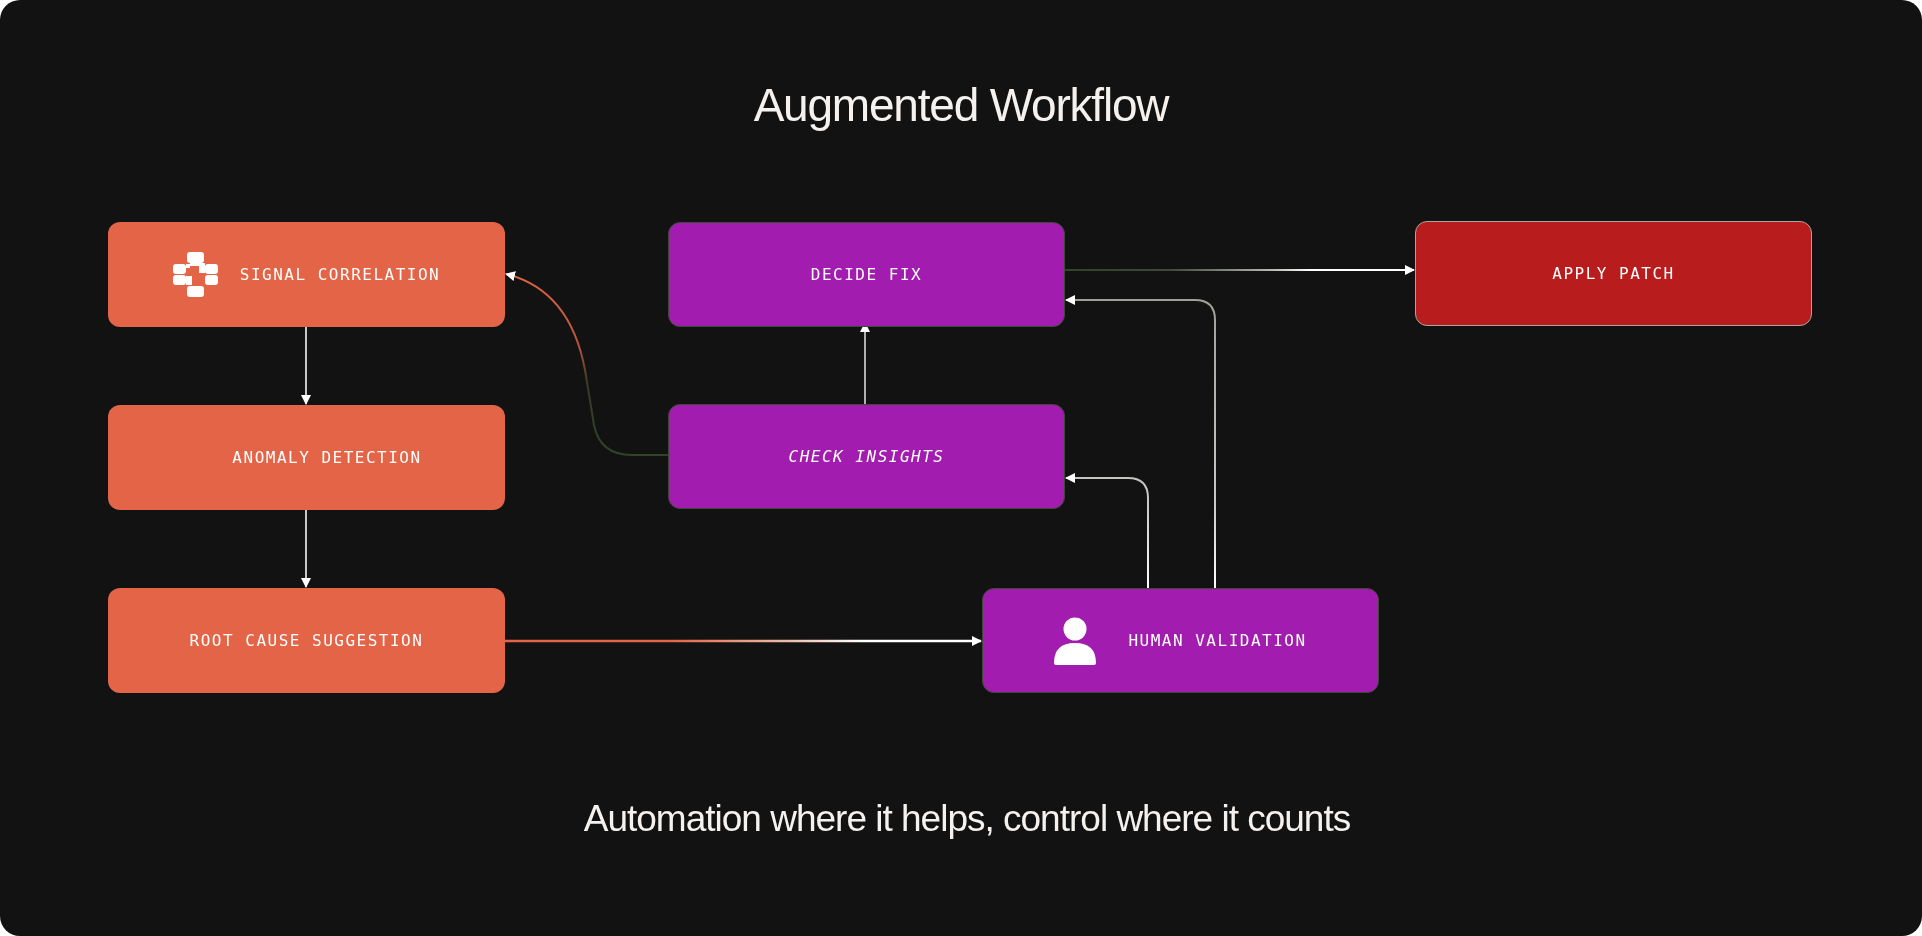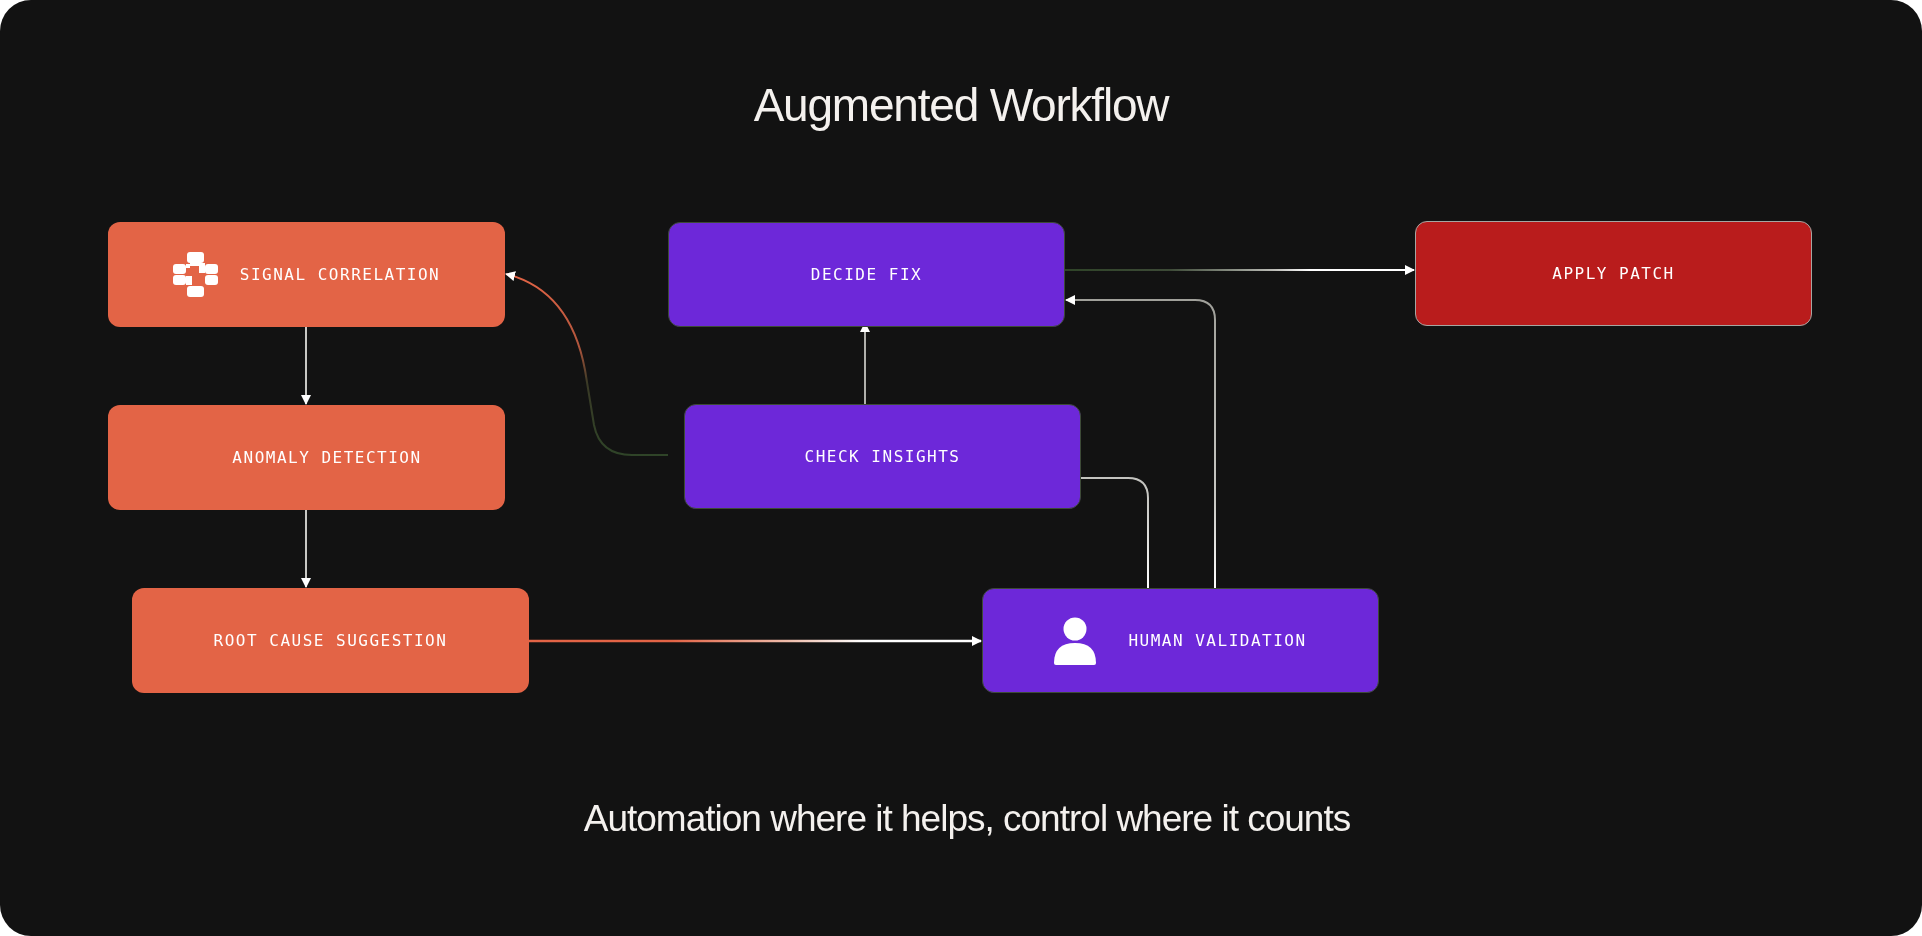--- a/index.html
+++ b/index.html
@@ -1,19 +1,19 @@
 <!DOCTYPE html>
 <html><head>
   <meta charset="utf-8">
   <style>
     html, body { margin: 0; padding: 0; background: #ffffff; }
     body { width: 1922px; height: 936px; position: relative; overflow: hidden; }
     .canvas {
       position: absolute; left: 0; top: 0; width: 1922px; height: 936px;
-      background: #121212; border-radius: 31px; overflow: hidden;
+      background: #121212; border-radius: 20px; overflow: hidden;
     }
     .title {
       position: absolute; left: 0; right: 0; top: 78px; text-align: center;
       color: #f4f1ee; font-family: "Liberation Sans", sans-serif;
       font-size: 46px; letter-spacing: -1.2px; font-weight: 400;
     }
     .subtitle {
       position: absolute; left: 0; right: 0; top: 798px; text-align: center;
       color: #f4f1ee; font-family: "Liberation Sans", sans-serif;
       font-size: 37px; letter-spacing: -1px; font-weight: 400; margin-left: 12px;
@@ -21,28 +21,28 @@
     svg.edges { position: absolute; left: 0; top: 0; width: 1922px; height: 936px; pointer-events: none; }
     svg.edges path { pointer-events: stroke; }
     .node {
       position: absolute; box-sizing: border-box;
       width: 397px; height: 105px; border-radius: 12px;
       display: flex; align-items: center; justify-content: center;
       color: #ffffff; font-family: "DejaVu Sans Mono", monospace;
       font-size: 16px; letter-spacing: 1.5px; cursor: pointer;
     }
     .node.orange { background: #e36446; }
-    .node.green { background: #6d28d9; border: 1.5px solid #3d4a37; }
+    .node.green { background: #a21caf; border: 1.5px solid #3d4a37; }
     .node.gray { background: #b91c1c; border: 1.5px solid #a6a6a2; }
     .node .icon { display: inline-flex; margin-right: 22px; }
     #n-signal { left: 108px; top: 222px; }
     #n-anomaly { left: 108px; top: 405px; padding-left: 41px; }
-    #n-root { left: 108px; top: 588px; margin-left: 24px; }
+    #n-root { left: 108px; top: 588px; }
     #n-decide { left: 668px; top: 222px; }
-    #n-check { left: 684px; top: 404px; }
+    #n-check { left: 668px; top: 404px; font-style: italic; }
     #n-apply { left: 1415px; top: 221px; }
     #n-human { left: 982px; top: 588px; align-items: center; }
     #n-human .icon { margin-right: 32px; }
   </style>
 </head>
 <body>
 
 <div class="canvas">
   <div class="title">Augmented Workflow</div>
 

